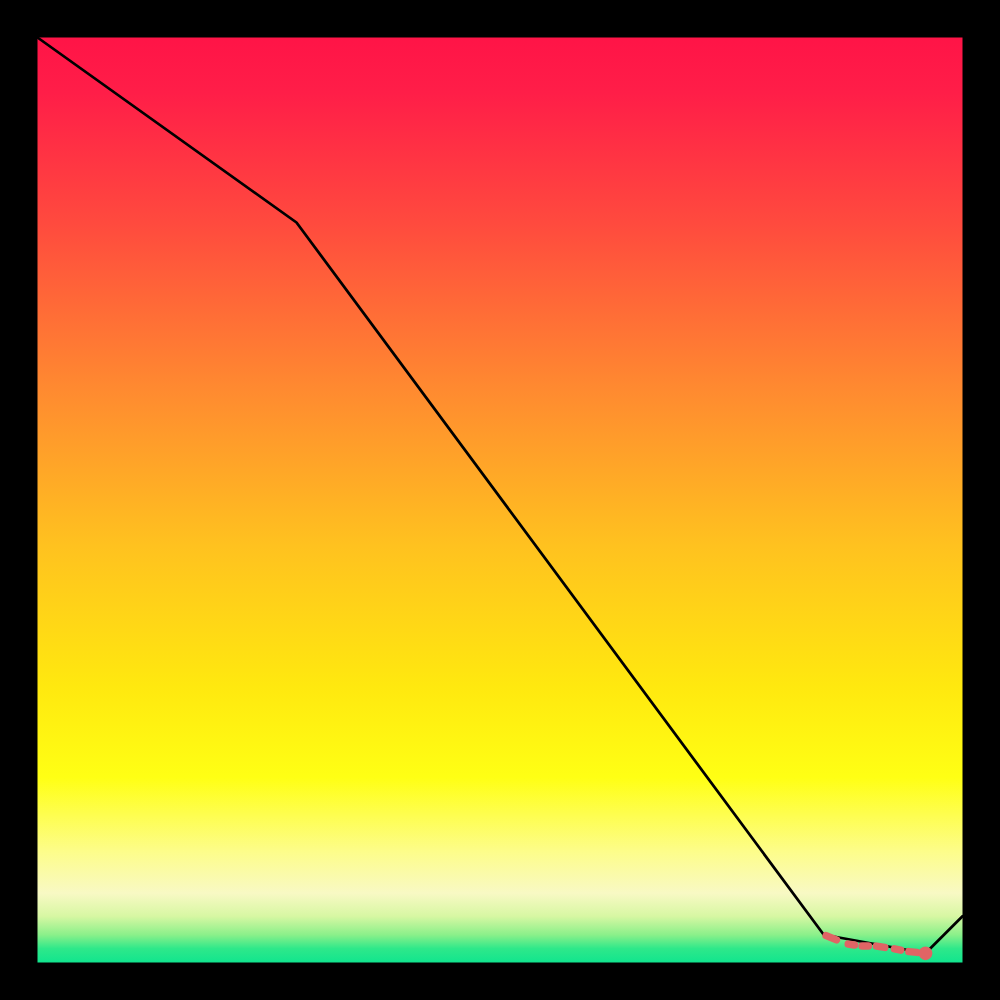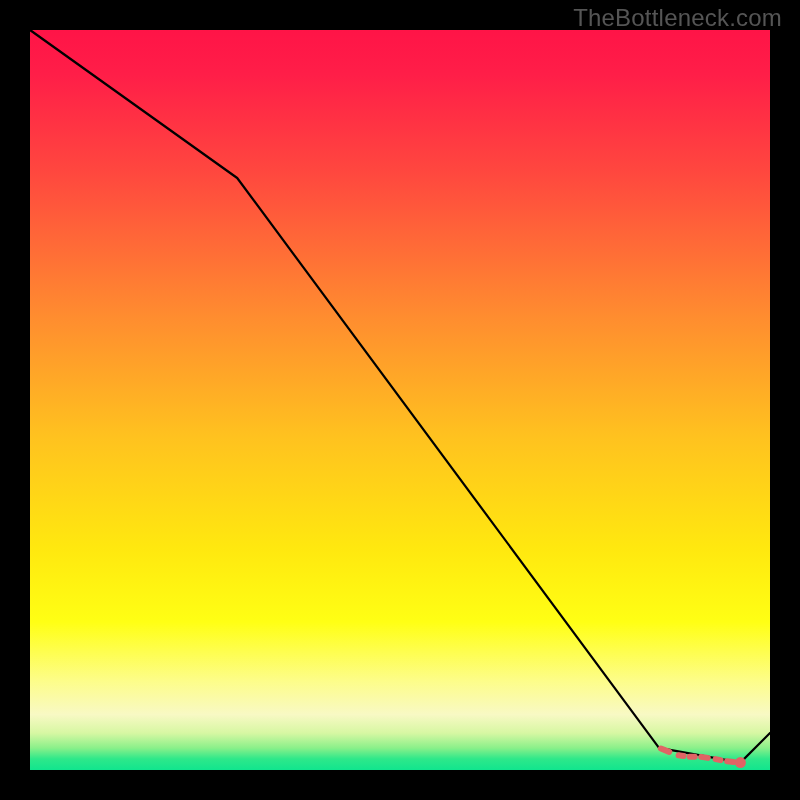--- a/index.html
+++ b/index.html
@@ -61,21 +61,20 @@
     width: 740px;
     height: 740px;
     overflow: visible;
   }
 </style>
 </head>
 <body>
 
 <div class="frame">
 
-  <div class="watermark">TheBottleneck.com</div>
 
   <div class="plot">
     <div class="gradient"></div>
 
     <svg class="lines" viewBox="0 0 740 740" preserveAspectRatio="none">
       <path id="curve-path" fill="none" stroke="#000000" stroke-width="2.2" stroke-linecap="round" stroke-linejoin="round" d="M0.0 0.0 L207.2 148.0 L629.0 717.8 L710.4 732.6 L740.0 703.0"></path>
       <g id="marker-group">
           <line x1="630.9" y1="718.5" x2="639.2" y2="721.9" stroke="#e06465" stroke-width="6" stroke-linecap="round"></line>
           <line x1="648.6" y1="725.3" x2="653.6" y2="726.0" stroke="#e06465" stroke-width="6" stroke-linecap="round"></line>
           <line x1="659.7" y1="726.7" x2="664.7" y2="726.7" stroke="#e06465" stroke-width="6" stroke-linecap="round"></line>

